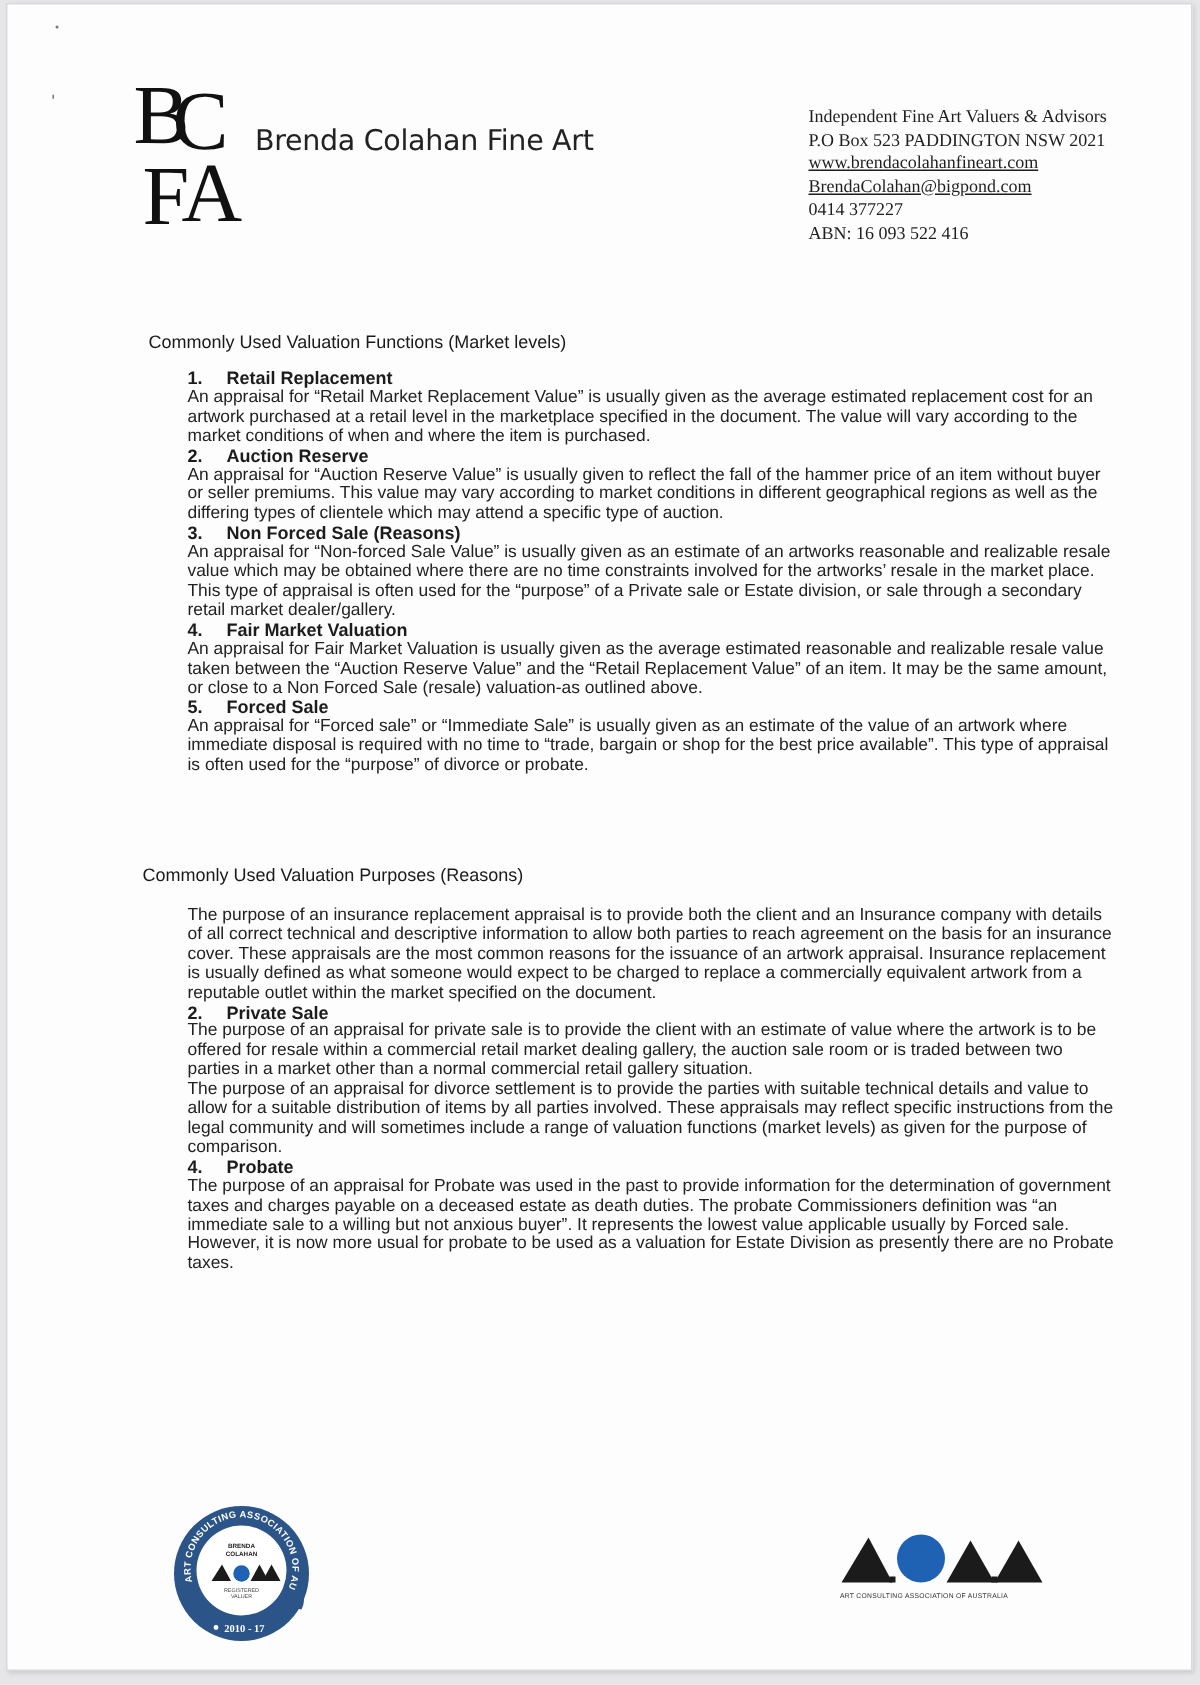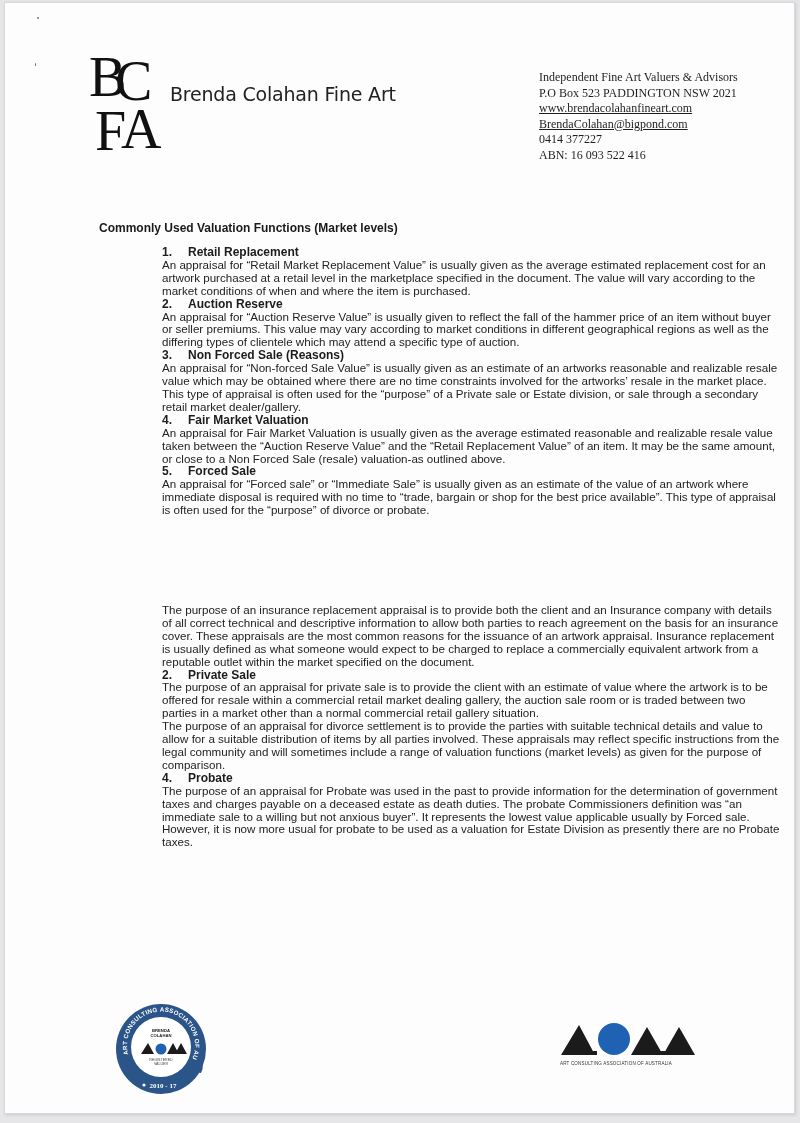--- a/index.html
+++ b/index.html
@@ -26,23 +26,23 @@
 
   .contact {
     position: absolute; left: 518px; top: 67px; width: 230px;
     font-family: "Liberation Serif", serif; font-size: 12px; line-height: 15.5px; color: #1e1e1e; margin-left: 16px;
   }
   .contact div { white-space: nowrap; }
   .contact .link { text-decoration: underline; }
 
   
   .section-title {
-    position: absolute; font-weight: bold; font-size: 12px; color: #1a1a1a;
+    position: absolute; font-weight: normal; font-size: 12px; color: #1a1a1a;
   }
-  .list { position: absolute; left: 120px; width: 620px; font-size: 11.6px; line-height: 12.9px; margin-left: 37px; }
+  .list { position: absolute; left: 120px; width: 620px; font-size: 11.6px; line-height: 12.9px; }
   .item-head { font-weight: bold; font-size: 12px; }
   .item-head .num { display: inline-block; width: 26px; }
   .item-body { color: #222; }
 
   
   .badge {
     position: absolute; left: 106px; top: 996px; width: 100px; height: 100px;
   }
   .acaa {
     position: absolute; left: 554px; top: 1018px; width: 140px; height: 50px;
@@ -96,20 +96,21 @@
     <div>
       <div class="item-head"><span class="num">4.</span><span>Fair Market Valuation</span></div>
       <div class="item-body">An appraisal for Fair Market Valuation is usually given as the average estimated reasonable and realizable resale value taken between the “Auction Reserve Value” and the “Retail Replacement Value” of an item.  It may be the same amount, or close to a Non Forced Sale (resale) valuation-as outlined above.</div>
     </div>
     <div>
       <div class="item-head"><span class="num">5.</span><span>Forced Sale</span></div>
       <div class="item-body">An appraisal for “Forced sale” or “Immediate Sale” is usually given as an estimate of the value of an artwork where immediate disposal is required with no time to “trade, bargain or shop for the best price available”. This type of appraisal is often used for the “purpose” of divorce or probate.</div>
     </div>
   </div>
 
+  <div class="section-title" style="left:90px;top:573px;">Commonly Used Valuation Purposes (Reasons)</div>
 
   <div class="list" style="top:601px;">
     <div>
       <div class="item-body">The purpose of an insurance replacement appraisal is to provide both the client and an Insurance company with details of all correct technical and descriptive information to allow both parties to reach agreement on the basis for an insurance cover. These appraisals are the most common reasons for the issuance of an artwork appraisal. Insurance replacement is usually defined as what someone would expect to be charged to replace a commercially equivalent artwork from a reputable outlet within the market specified on the document.</div>
     </div>
     <div>
       <div class="item-head"><span class="num">2.</span><span>Private Sale</span></div>
       <div class="item-body">The purpose of an appraisal for private sale is to provide the client with an estimate of value where the artwork is to be offered for resale within a commercial retail market dealing gallery, the auction sale room or is traded between two parties in a market other than a normal commercial retail gallery situation.</div>
     </div>
     <div>

